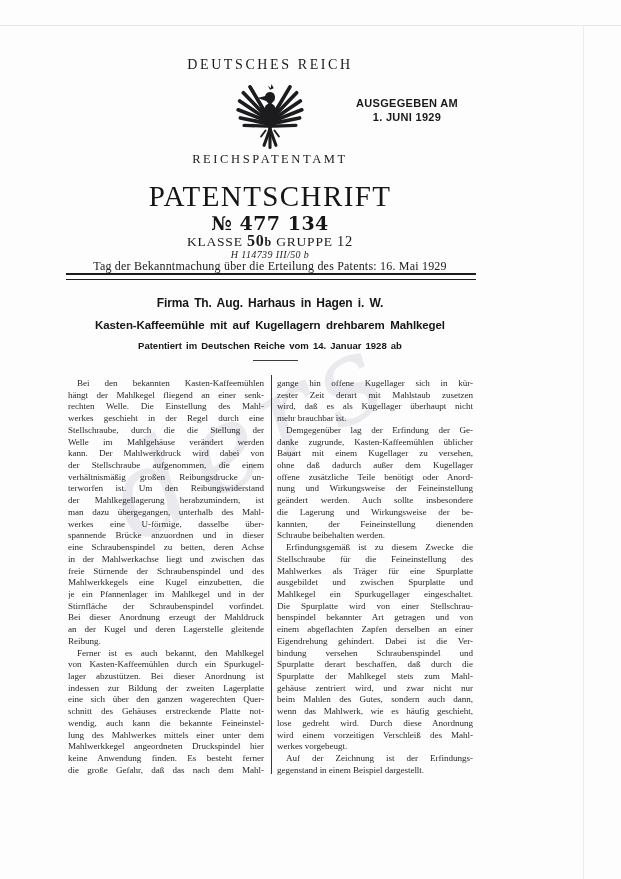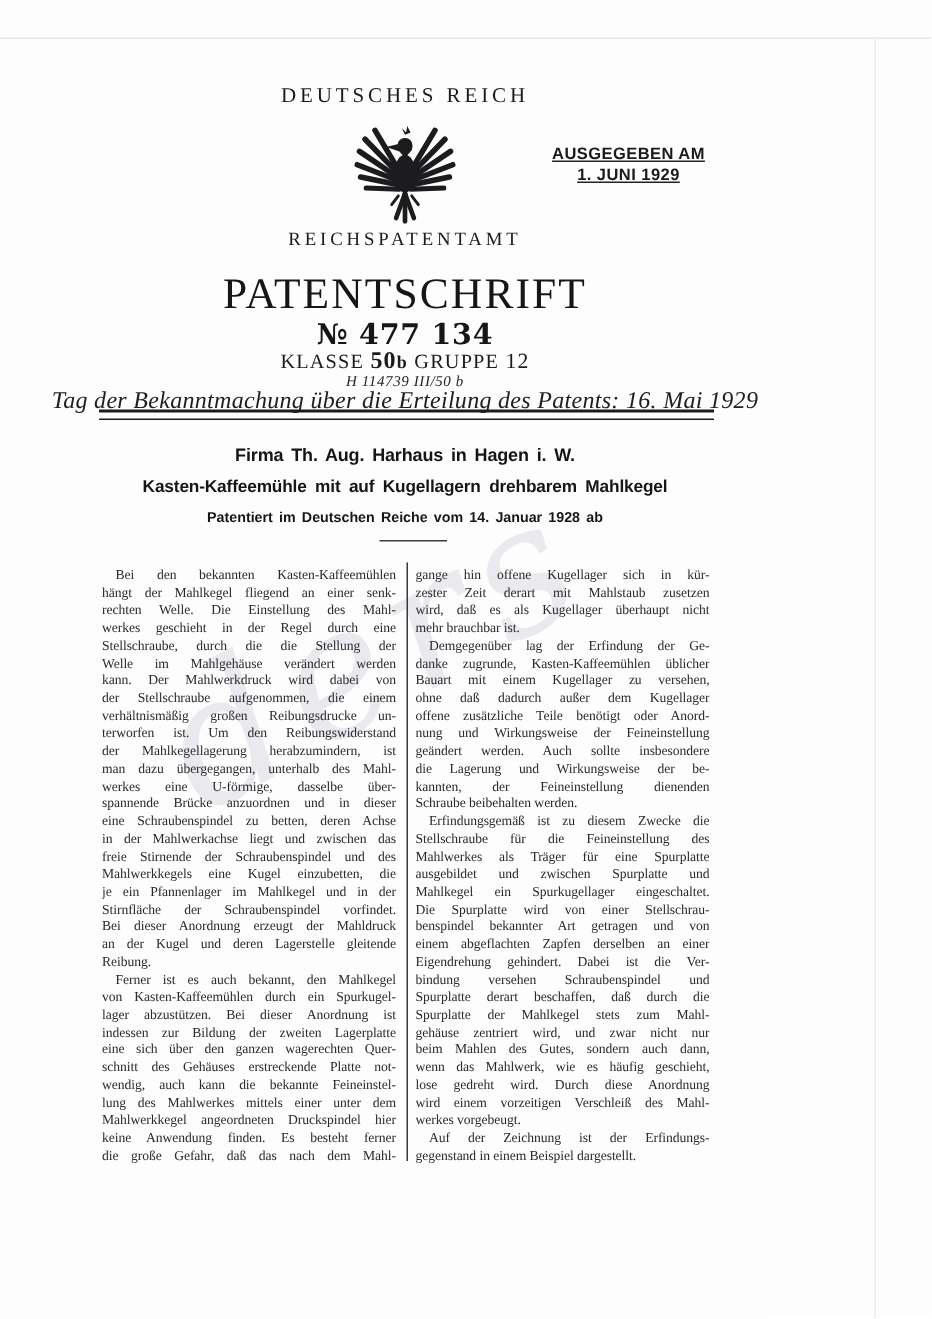--- a/index.html
+++ b/index.html
@@ -23,32 +23,32 @@
   .country{top:57px; font-size:14px; letter-spacing:2.6px; color:#1b1b1d;}
   .office{top:152px; font-size:12.5px; letter-spacing:2.6px; color:#1b1b1d;}
   .doctype{top:180px; font-size:29px; letter-spacing:1.4px; color:#161618; font-weight:400;}
   .patno{top:212px; font-size:19px; font-weight:bold; color:#161618; letter-spacing:.5px;
          font-family:"DejaVu Serif","Liberation Serif",serif;}
   .klasse{top:232px; font-size:13.5px; letter-spacing:.8px; color:#1b1b1d;}
   .klasse .kv{font-size:16px; font-weight:bold;}
   .klasse .ks{font-size:12px; font-weight:bold;}
   .klasse .gv{font-size:14.5px;}
   .fileref{top:249px; font-size:10px; font-style:italic; color:#242427; letter-spacing:.4px;}
-  .announce{top:259px; font-size:16px; font-style:italic; color:#202023; letter-spacing:.2px;}
+  .announce{top:259px; font-size:12px; color:#202023; letter-spacing:.2px;}
 
   .rule-double{position:absolute; left:66px; top:273px; width:410px; height:4px;
     border-top:2.4px solid #1c1c1e; border-bottom:1px solid #1c1c1e;}
 
   .sans{font-family:"Liberation Sans","DejaVu Sans",sans-serif; font-weight:bold; color:#161618;}
   .firma{top:296px; font-size:12px; letter-spacing:-0.1px; word-spacing:2px;}
   .invtitle{top:319px; font-size:11.5px; letter-spacing:-0.1px; word-spacing:2.5px;}
   .patline{top:340px; font-size:9.5px; word-spacing:1.5px;}
   .small-rule{position:absolute; left:253px; top:360px; width:45px; height:1px; background:#3c3c3e;}
 
-  .issued{position:absolute; left:366px; top:97px; width:106px; text-align:center;text-decoration:underline;}
+  .issued{position:absolute; left:354px; top:97px; width:106px; text-align:center;}
   .issued div{font-family:"Liberation Sans","DejaVu Sans",sans-serif; font-weight:bold;
     font-size:11px; color:#1a1a1c; letter-spacing:.3px; line-height:13.5px;}
 
   .eagle{position:absolute; left:233px; top:77px;}
 
   .col{position:absolute; top:378px; width:196px; font-size:9.1px; color:#2a2a2e;
        letter-spacing:-0.05px;}
   .col-left{left:68px;}
   .col-right{left:277px;}
   .line{position:relative; height:11.72px; line-height:11.72px; overflow:hidden;

